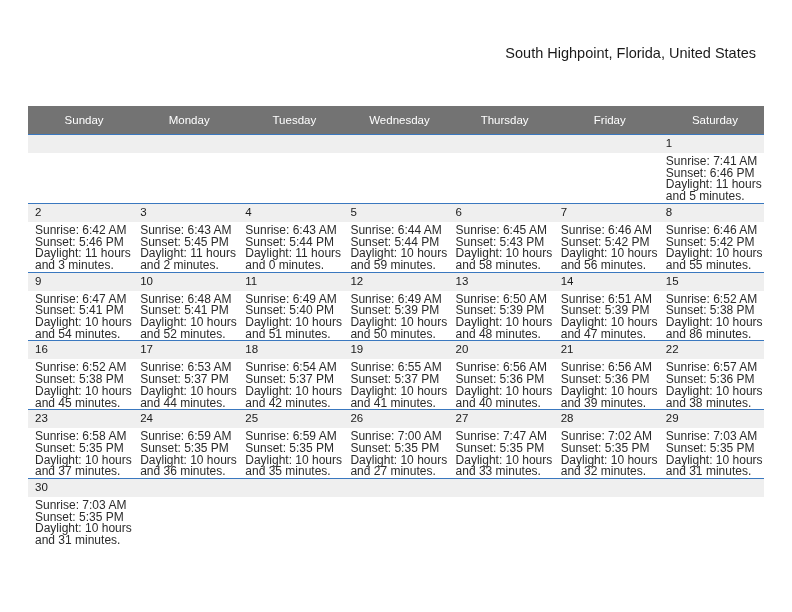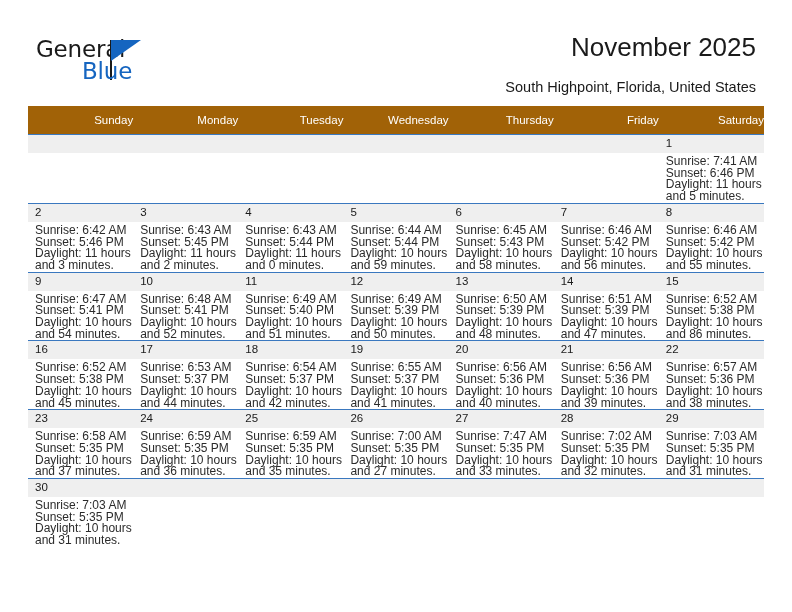--- a/index.html
+++ b/index.html
@@ -98,25 +98,25 @@
   
   .calendar {
     position: absolute;
     left: 28px;
     top: 106px;
     width: 736px;
     border-collapse: collapse;
     table-layout: fixed;
   }
   .calendar th {
-    background: #a16207;
+    background: #737373;
     color: #ffffff;
     font-weight: normal;
     font-size: 11.5px;
-    text-align: right;
+    text-align: center;
     padding: 5px 0 5px 7px;
     height: 18px;
     border: none;
   }
   .calendar td {
     vertical-align: top;
     padding: 0;
     border: none;
     border-top: 1px solid #3a78bf;
     height: 58px;
@@ -149,29 +149,22 @@
     height: 66px;
   }
 </style>
 </head>
 <body>
 
 <div class="page">
 
   <div class="header">
 
-    <div class="logo">
-      <span class="logo-general">General</span>
-      <span class="logo-bar"></span>
-      <span class="logo-triangle"></span>
-      <span class="logo-blue">Blue</span>
-    </div>
 
     <div class="title-block">
-      <div class="cal-title">November 2025</div>
       <div class="cal-subtitle">South Highpoint, Florida, United States</div>
     </div>
 
   </div>
 
   <table class="calendar">
     <thead>
       <tr>
         <th>Sunday</th>
         <th>Monday</th>

